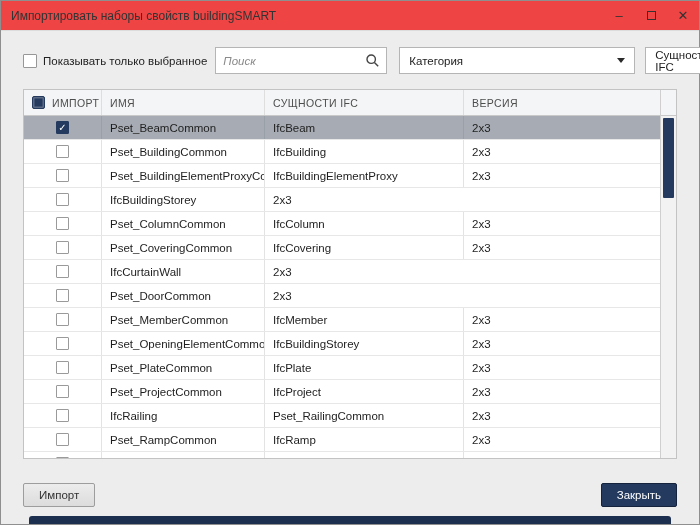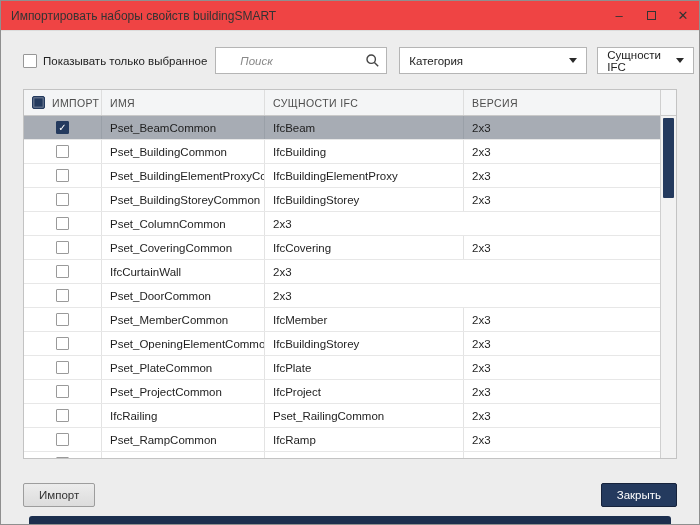--- a/index.html
+++ b/index.html
@@ -37,30 +37,30 @@
   .cb-wrap { display:flex; align-items:center; gap:6px; flex:0 0 auto; }
   .checkbox {
     width:14px; height:14px; background:#fff; border:1px solid #979797;
     display:inline-flex; align-items:center; justify-content:center;
     font-size:10px; color:#fff; border-radius:1px;
   }
   .cb-label { font-size:11.5px; color:#222; white-space:nowrap; }
   .search { position:relative; width:172px; height:27px; flex:0 0 auto; }
   .search input {
     width:100%; height:100%; border:1px solid #b5b5b5; background:#fff;
-    padding:0 26px 0 24px; font-size:11.5px; font-family:inherit; color:#222;
+    padding:0 26px 0 7px; font-size:11.5px; font-family:inherit; color:#222;
   }
   .search input::placeholder { font-style:italic; color:#8a8a8a; }
   .search svg { position:absolute; right:7px; top:6px; }
   .dropdown {
     height:27px; background:#fff; border:1px solid #b5b5b5;
     display:flex; align-items:center; justify-content:space-between;
     padding:0 9px; font-size:11.5px; color:#222; cursor:default;
   }
-  .dd-category { width:188px; flex:0 0 auto; margin-left:4px; }
+  .dd-category { width:236px; flex:0 0 auto; margin-left:4px; }
   .dd-entities { width:97px; flex:0 0 auto; margin-left:2px; }
   .caret {
     width:0; height:0; border-left:4.5px solid transparent;
     border-right:4.5px solid transparent; border-top:5.5px solid #2a2a2a;
     margin-left:8px; flex:0 0 auto;
   }
   
   .table {
     position:absolute; left:22px; right:22px; top:88px; height:370px;
     background:#fff; border:1px solid #c3c3c3;
@@ -202,29 +202,29 @@
               <span class="cb "></span>
             </div>
             <div class="cell">Pset_BuildingElementProxyCommon</div>
             <div class="cell">IfcBuildingElementProxy</div>
             <div class="cell">2x3</div>
           </div>
           <div class="trow">
             <div class="cell c-import">
               <span class="cb "></span>
             </div>
-            <div class="cell">Pset_BuildingStoreyCommon</div>
             <div class="cell">IfcBuildingStorey</div>
             <div class="cell">2x3</div>
           </div>
           <div class="trow">
             <div class="cell c-import">
               <span class="cb "></span>
             </div>
             <div class="cell">Pset_ColumnCommon</div>
+            <div class="cell">IfcColumn</div>
             <div class="cell">2x3</div>
           </div>
           <div class="trow">
             <div class="cell c-import">
               <span class="cb "></span>
             </div>
             <div class="cell">Pset_CoveringCommon</div>
             <div class="cell">IfcCovering</div>
             <div class="cell">2x3</div>
           </div>

